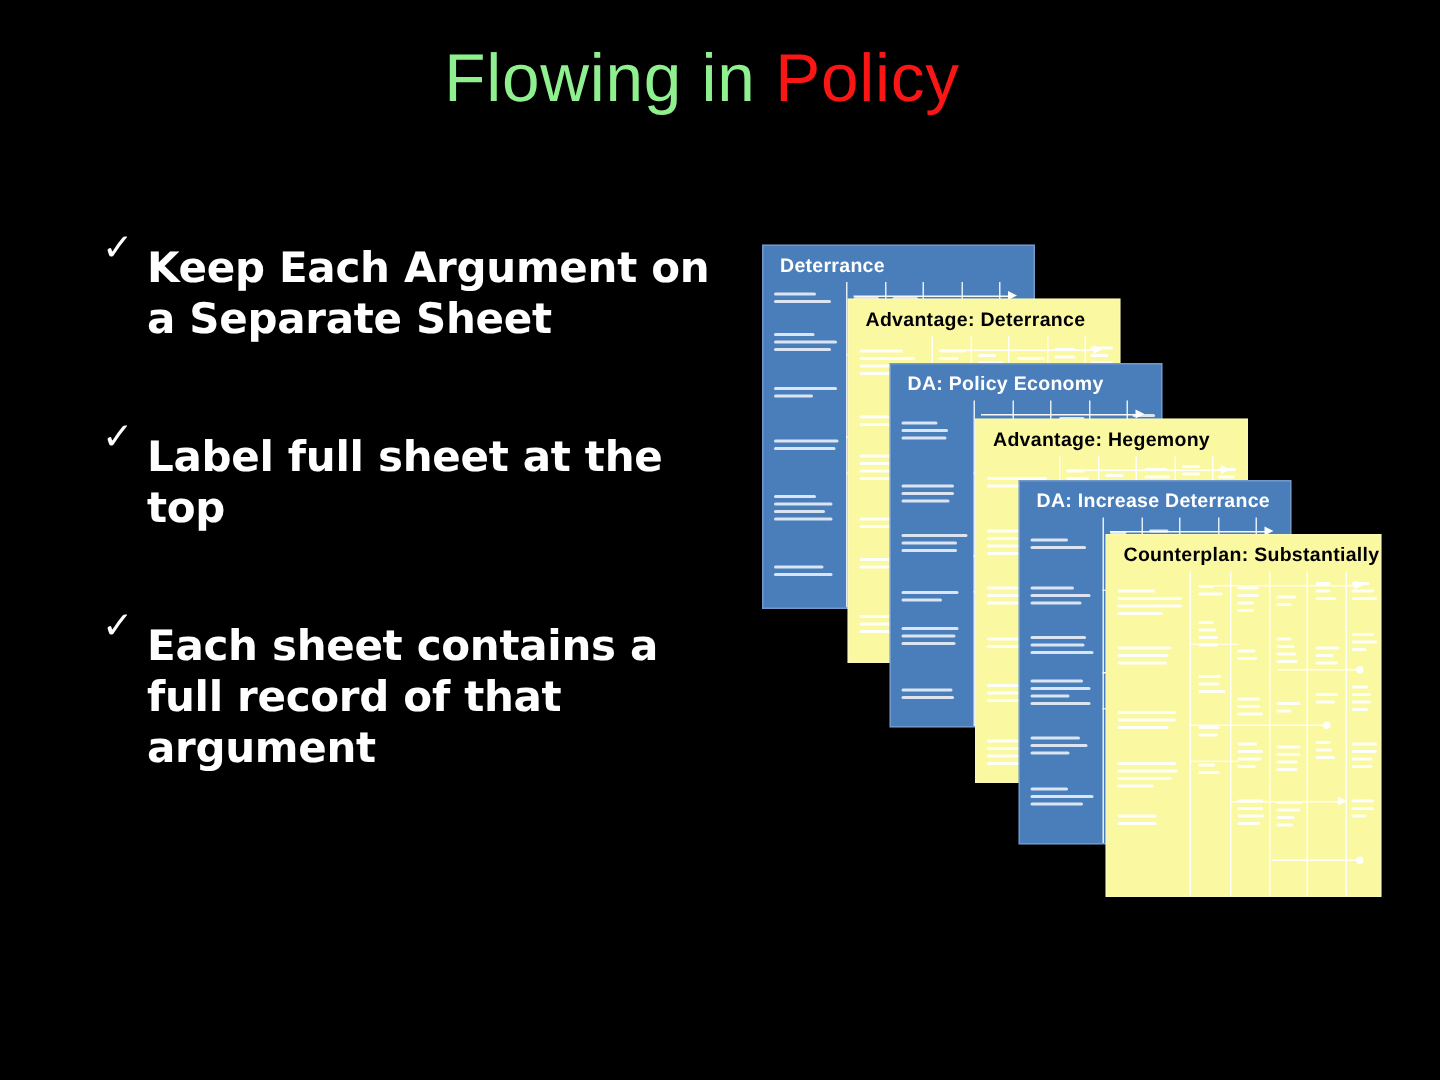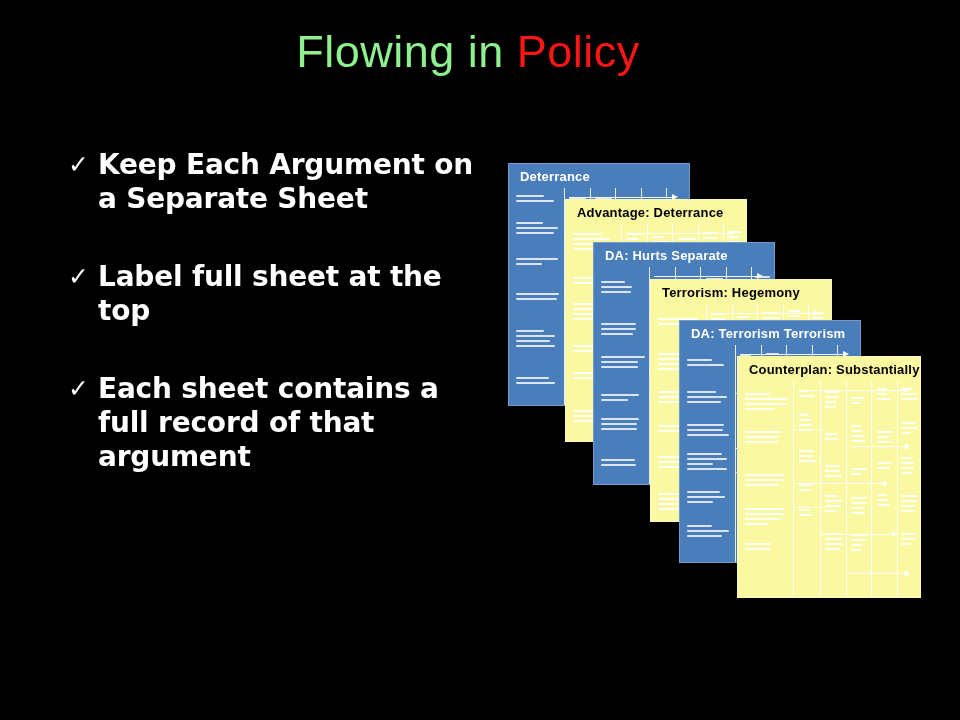--- a/index.html
+++ b/index.html
@@ -59,20 +59,21 @@
     font-weight: 400;
   }
   .bullet-text {
     flex: 1 1 auto;
     color: #ffffff;
     font-family: "DejaVu Sans", sans-serif;
     font-size: 28px;
     font-weight: 700;
     line-height: 34px;
     letter-spacing: -0.2px;
+    margin-top: 14px;
   }
 
   
   #sheet-stack {
     position: absolute;
     left: 0;
     top: 0;
     width: 960px;
     height: 720px;
   }
@@ -478,21 +479,21 @@
           <div class="arrow tri" style="top: 9px; left: 60px; width: 104px;"></div>
           <div class="arrow" style="top: 66px; left: 113px; width: 55px;"></div>
           <div class="arrow" style="top: 103px; left: 55px; width: 91px;"></div>
           <div class="arrow tri" style="top: 153px; left: 82px; width: 71px;"></div>
           <div class="arrow" style="top: 193px; left: 109px; width: 58px;"></div>
           <div class="hline" style="top: 48px; left: 55px; width: 33px;"></div>
           <div class="hline" style="top: 127px; left: 55px; width: 33px;"></div>
         </div>
       </div>
       <div class="sheet blue" style="left: 593px; top: 242px; width: 182px; height: 243px; z-index: 3;">
-        <div class="sheet-title">DA: Hurts Separate</div>
+        <div class="sheet-title">DA: Policy Economy</div>
         <div class="flow-body">
           <div class="col-line" style="left: 55px;"></div>
           <div class="col-line" style="left: 81px;"></div>
           <div class="col-line" style="left: 106px;"></div>
           <div class="col-line" style="left: 132px;"></div>
           <div class="col-line" style="left: 157px;"></div>
           <div class="note" style="left: 7px; top: 14px; width: 44px;">
             <i style="width: 55%;"></i>
             <i style="width: 71%;"></i>
             <i style="width: 68%;"></i>
@@ -623,21 +624,21 @@
           <div class="arrow tri" style="top: 9px; left: 60px; width: 104px;"></div>
           <div class="arrow" style="top: 66px; left: 113px; width: 55px;"></div>
           <div class="arrow" style="top: 103px; left: 55px; width: 91px;"></div>
           <div class="arrow tri" style="top: 153px; left: 82px; width: 71px;"></div>
           <div class="arrow" style="top: 193px; left: 109px; width: 58px;"></div>
           <div class="hline" style="top: 48px; left: 55px; width: 33px;"></div>
           <div class="hline" style="top: 127px; left: 55px; width: 33px;"></div>
         </div>
       </div>
       <div class="sheet yellow" style="left: 650px; top: 279px; width: 182px; height: 243px; z-index: 4;">
-        <div class="sheet-title">Terrorism: Hegemony</div>
+        <div class="sheet-title">Advantage: Hegemony</div>
         <div class="flow-body">
           <div class="col-line" style="left: 55px;"></div>
           <div class="col-line" style="left: 81px;"></div>
           <div class="col-line" style="left: 106px;"></div>
           <div class="col-line" style="left: 132px;"></div>
           <div class="col-line" style="left: 157px;"></div>
           <div class="note" style="left: 7px; top: 14px; width: 44px;">
             <i style="width: 90%;"></i>
             <i style="width: 75%;"></i>
           </div>
@@ -766,21 +767,21 @@
           <div class="arrow tri" style="top: 9px; left: 60px; width: 104px;"></div>
           <div class="arrow" style="top: 66px; left: 113px; width: 55px;"></div>
           <div class="arrow" style="top: 103px; left: 55px; width: 91px;"></div>
           <div class="arrow tri" style="top: 153px; left: 82px; width: 71px;"></div>
           <div class="arrow" style="top: 193px; left: 109px; width: 58px;"></div>
           <div class="hline" style="top: 48px; left: 55px; width: 33px;"></div>
           <div class="hline" style="top: 127px; left: 55px; width: 33px;"></div>
         </div>
       </div>
       <div class="sheet blue" style="left: 679px; top: 320px; width: 182px; height: 243px; z-index: 5;">
-        <div class="sheet-title">DA: Terrorism Terrorism</div>
+        <div class="sheet-title">DA: Increase Deterrance</div>
         <div class="flow-body">
           <div class="col-line" style="left: 55px;"></div>
           <div class="col-line" style="left: 81px;"></div>
           <div class="col-line" style="left: 106px;"></div>
           <div class="col-line" style="left: 132px;"></div>
           <div class="col-line" style="left: 157px;"></div>
           <div class="note" style="left: 7px; top: 14px; width: 44px;">
             <i style="width: 56%;"></i>
             <i style="width: 84%;"></i>
           </div>

